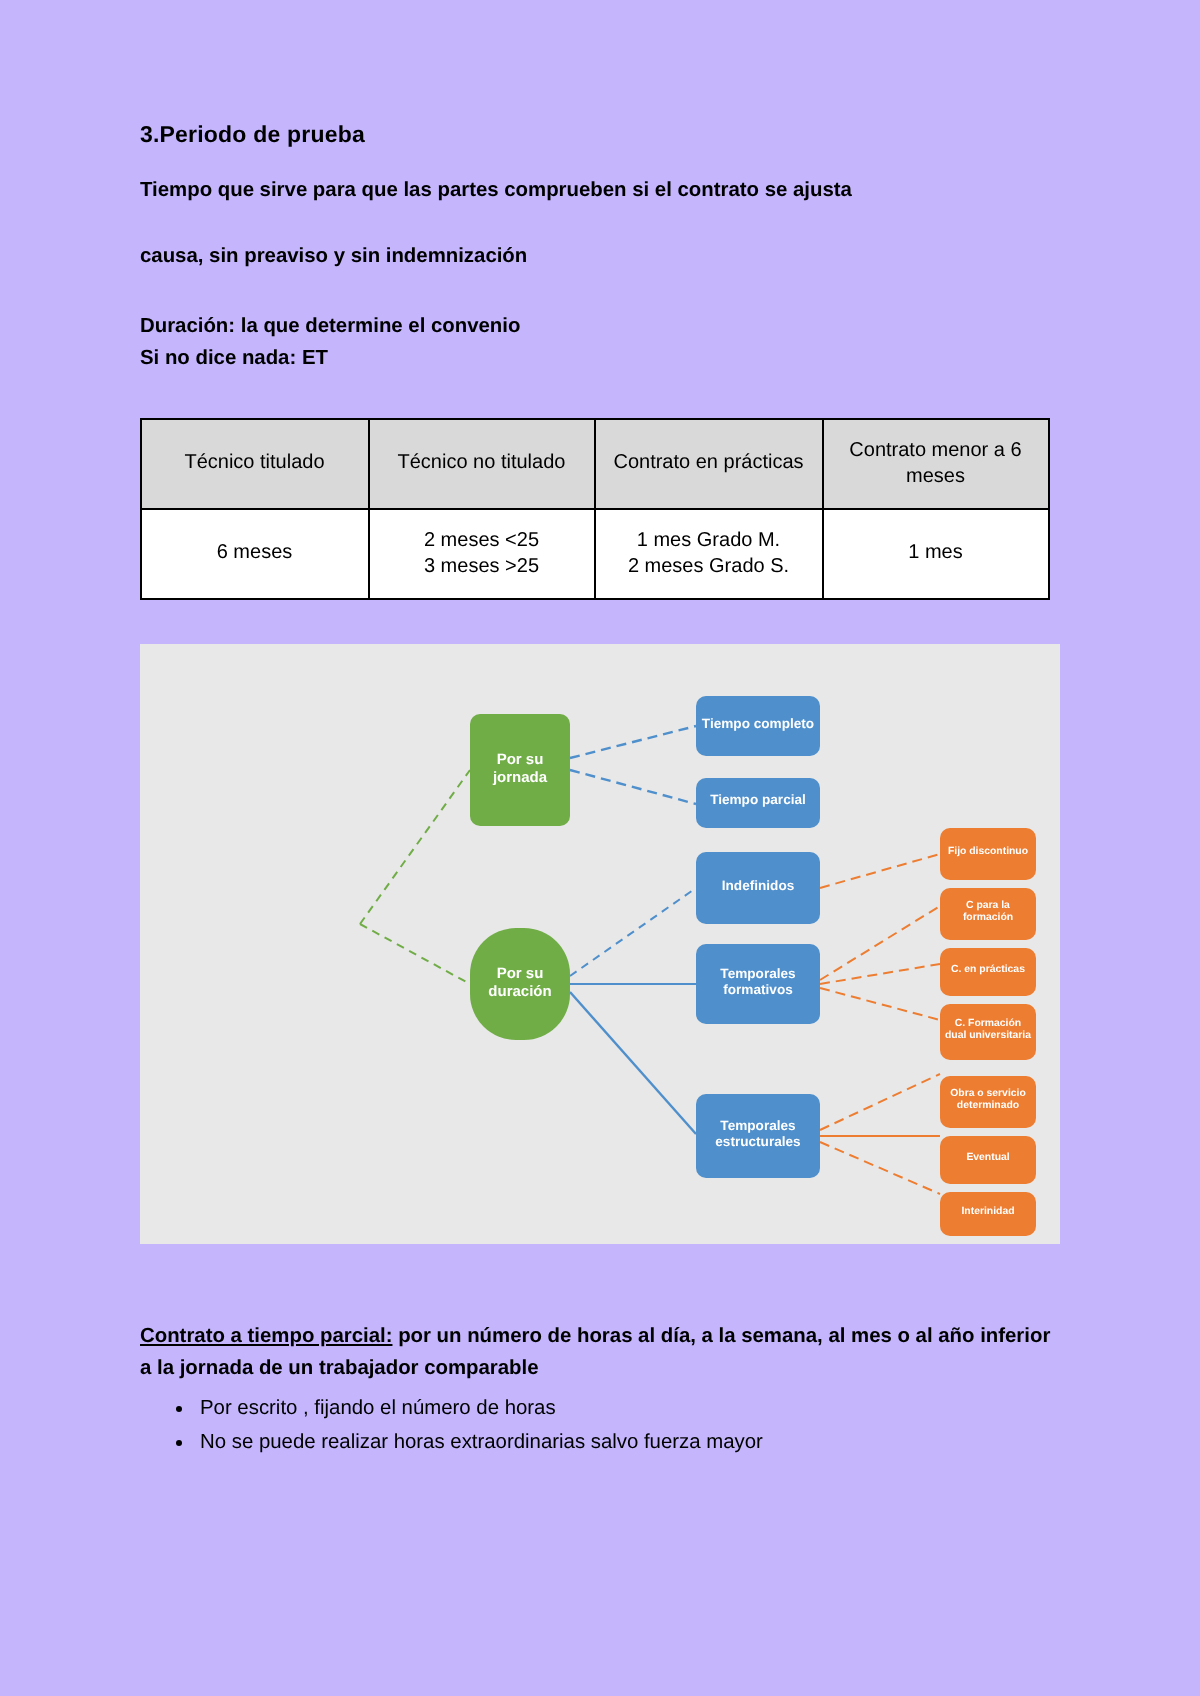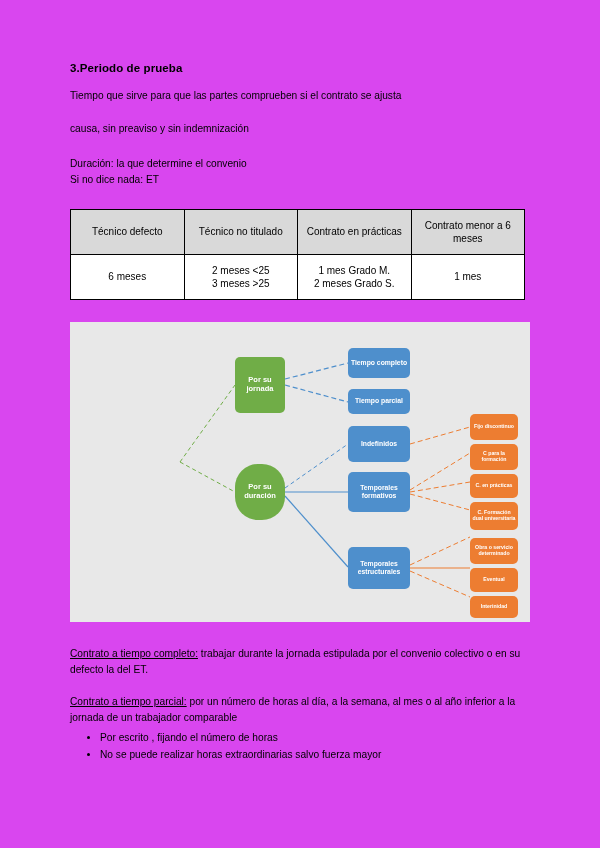--- a/index.html
+++ b/index.html
@@ -14,39 +14,40 @@
     position: relative;
     font-family: "Liberation Sans", sans-serif;
     color: #000000;
     overflow: hidden;
   }
   .page {
     position: absolute;
     left: 0; top: 0;
     width: 600px;
     height: 848px;
-    background: #d946ef;
+    background: #c4b5fd;
   }
   .content {
     position: absolute;
     left: 70px;
     top: 62px;
     width: 460px;
   }
 
   h2.section-heading {
     font-size: 11.5px;
     font-weight: bold;
     margin: 0 0 14px 0;
     letter-spacing: 0.1px;
   }
   p.para {
     font-size: 10.2px;
     line-height: 16.5px;
     margin: 0;
+    font-weight: bold;
   }
   .gap-small { height: 15px; }
   .gap-medium { height: 18px; }
 
   
   table.prueba-table {
     border-collapse: collapse;
     width: 455px;
     margin-top: 20px;
     table-layout: fixed;
@@ -137,21 +138,21 @@
     <div class="gap-medium"></div>
 
     <p class="para">
       <span>Duración: la que determine el convenio</span><br>
       <span>Si no dice nada: ET</span>
     </p>
 
     <table class="prueba-table">
       <thead>
         <tr>
-          <th>Técnico defecto</th>
+          <th>Técnico titulado</th>
           <th>Técnico no titulado</th>
           <th>Contrato en prácticas</th>
           <th>Contrato menor a 6 meses</th>
         </tr>
       </thead>
       <tbody>
         <tr>
           <td>6 meses</td>
           <td>2 meses &lt;25<br>3 meses &gt;25</td>
           <td>1 mes Grado M.<br>2 meses Grado S.</td>
@@ -199,23 +200,20 @@
       <div class="node orange" style="left:400px; top:152px; width:48px; height:24px;">C. en prácticas</div>
       <div class="node orange" style="left:400px; top:180px; width:48px; height:28px;">C. Formación dual universitaria</div>
       <div class="node orange" style="left:400px; top:216px; width:48px; height:26px;">Obra o servicio determinado</div>
       <div class="node orange" style="left:400px; top:246px; width:48px; height:24px;">Eventual</div>
       <div class="node orange" style="left:400px; top:274px; width:48px; height:22px;">Interinidad</div>
     </div>
 
     <div style="height:24px"></div>
 
 
-    <p class="para">
-      <span class="u">Contrato a tiempo completo:</span><span> trabajar durante la jornada estipulada por el convenio colectivo o en su defecto la del ET.</span>
-    </p>
 
     <div class="gap-small"></div>
 
     <p class="para">
       <span class="u">Contrato a tiempo parcial:</span><span> por un número de horas al día, a la semana, al mes o al año inferior a la jornada de un trabajador comparable</span>
     </p>
 
     <ul class="bullets">
       <li>Por escrito , fijando el número de horas</li>
       <li>No se puede realizar horas extraordinarias salvo fuerza mayor</li>

